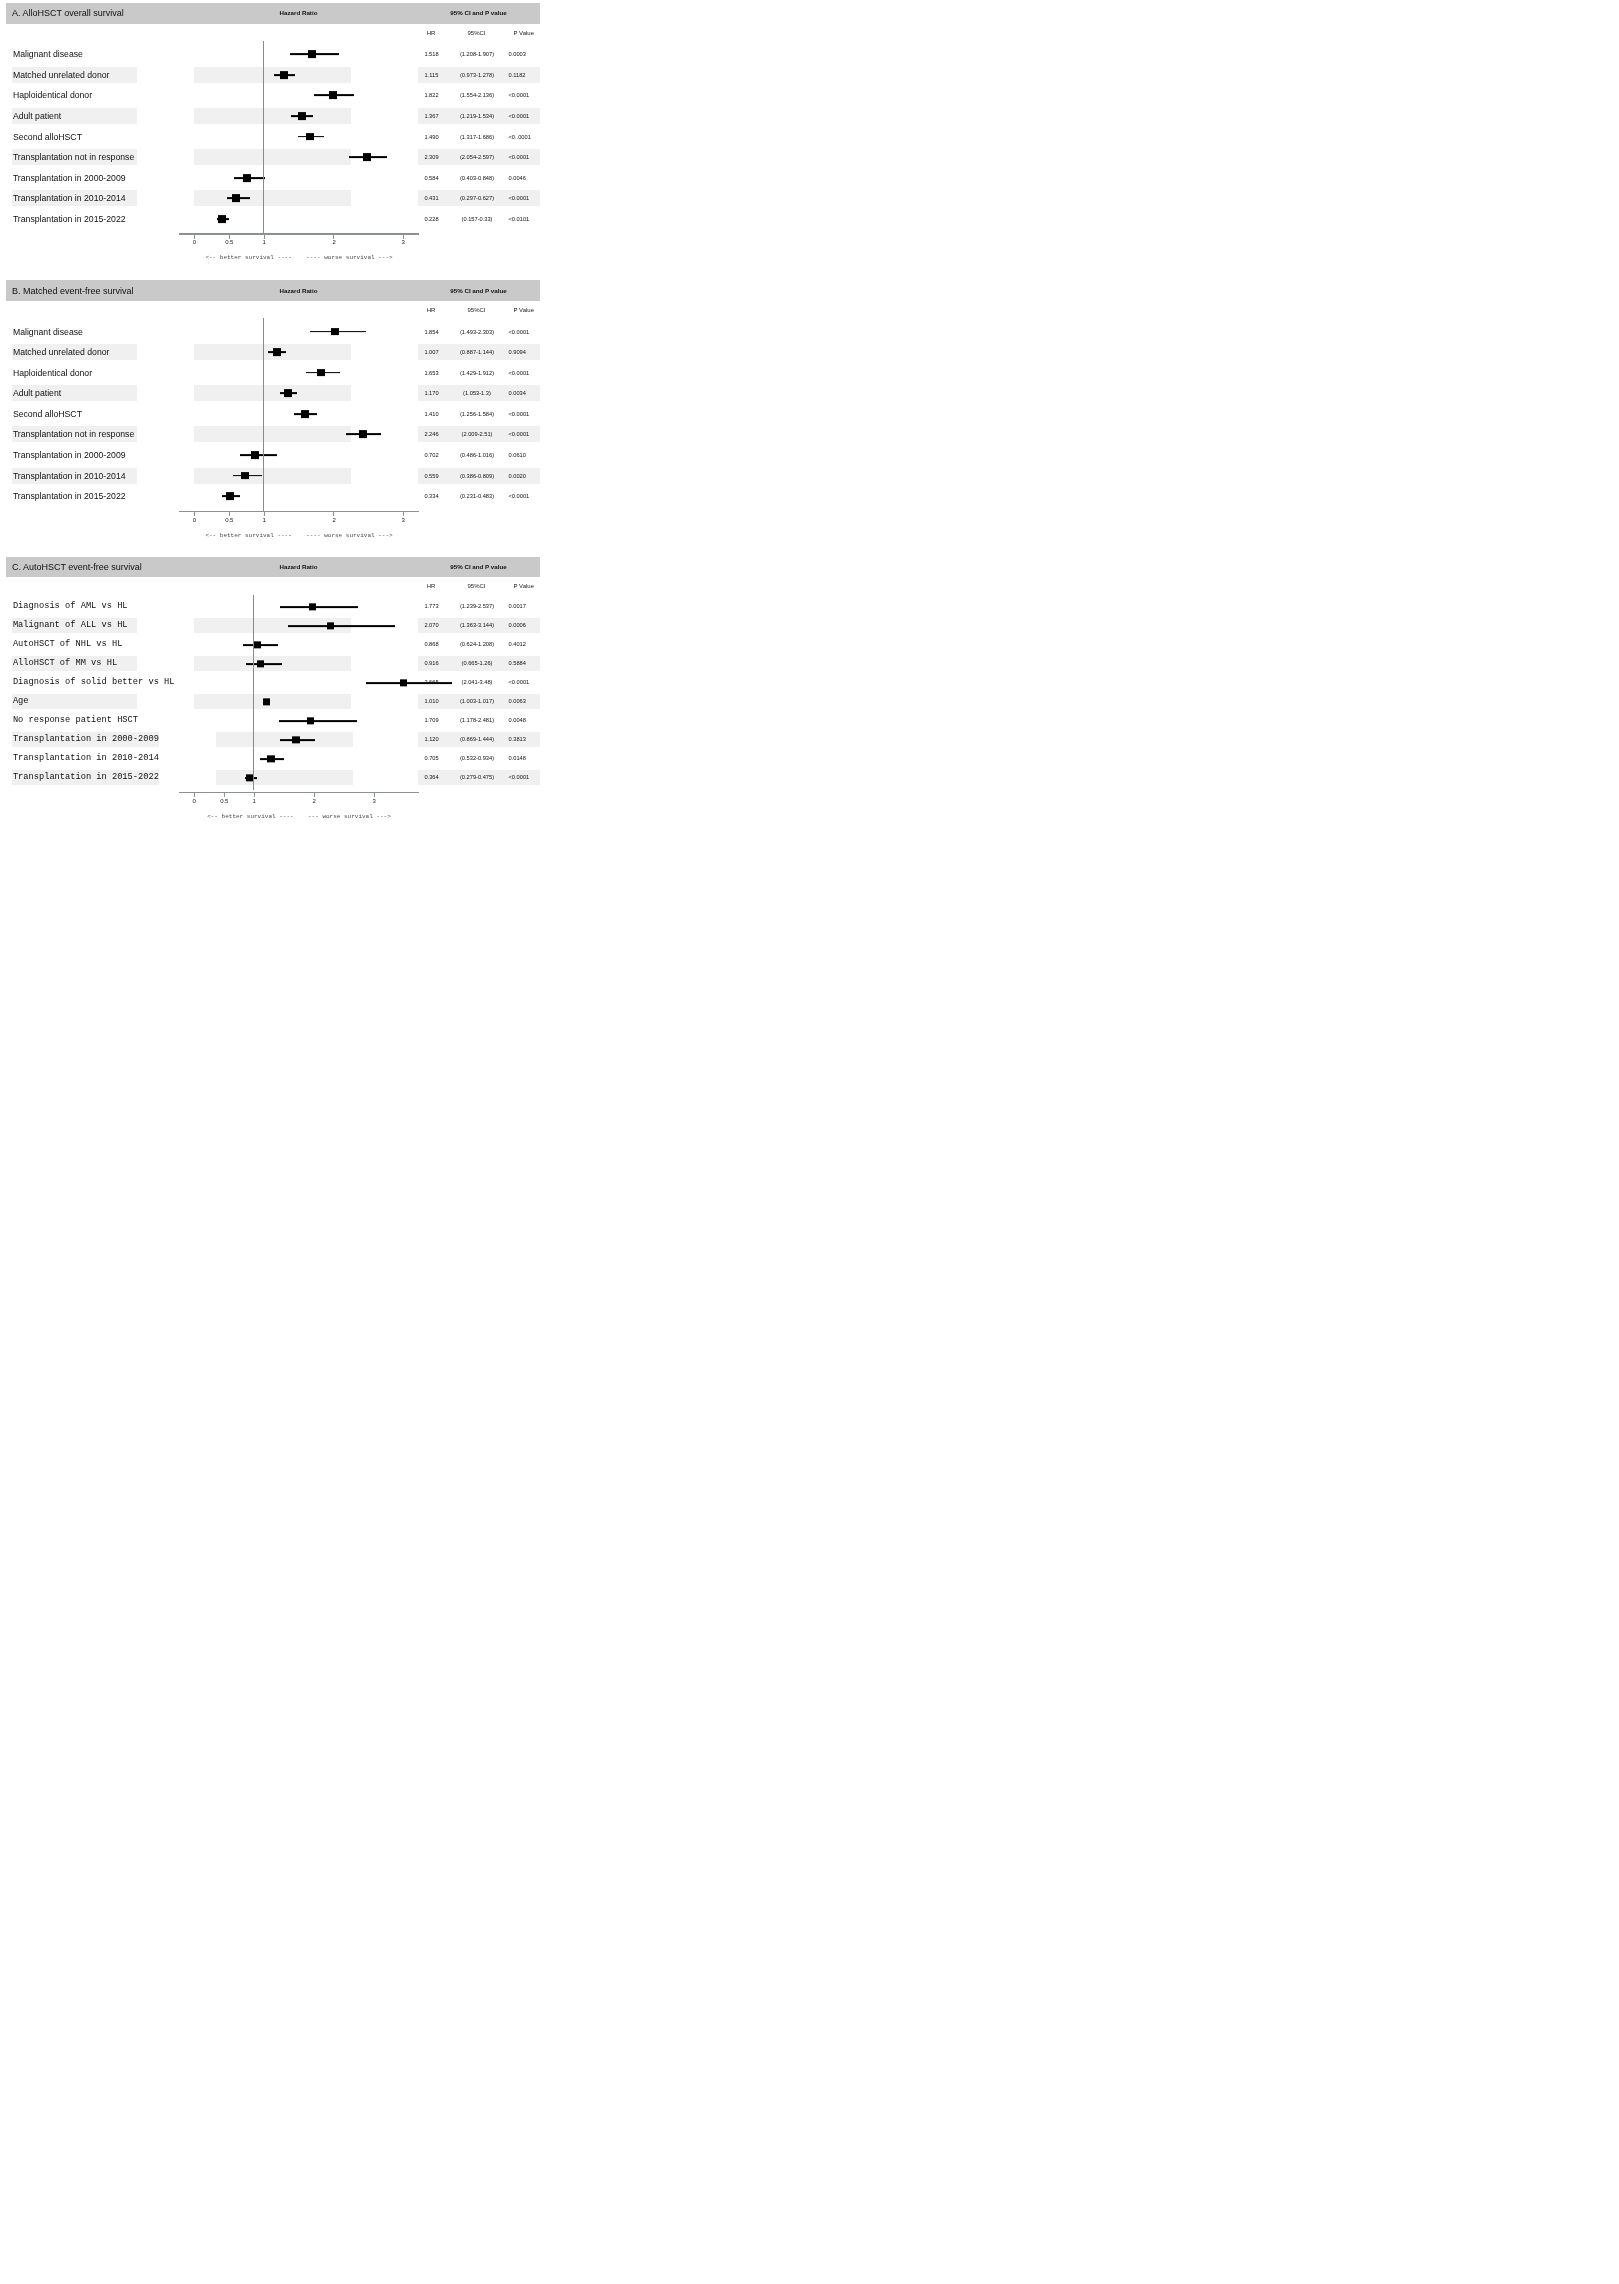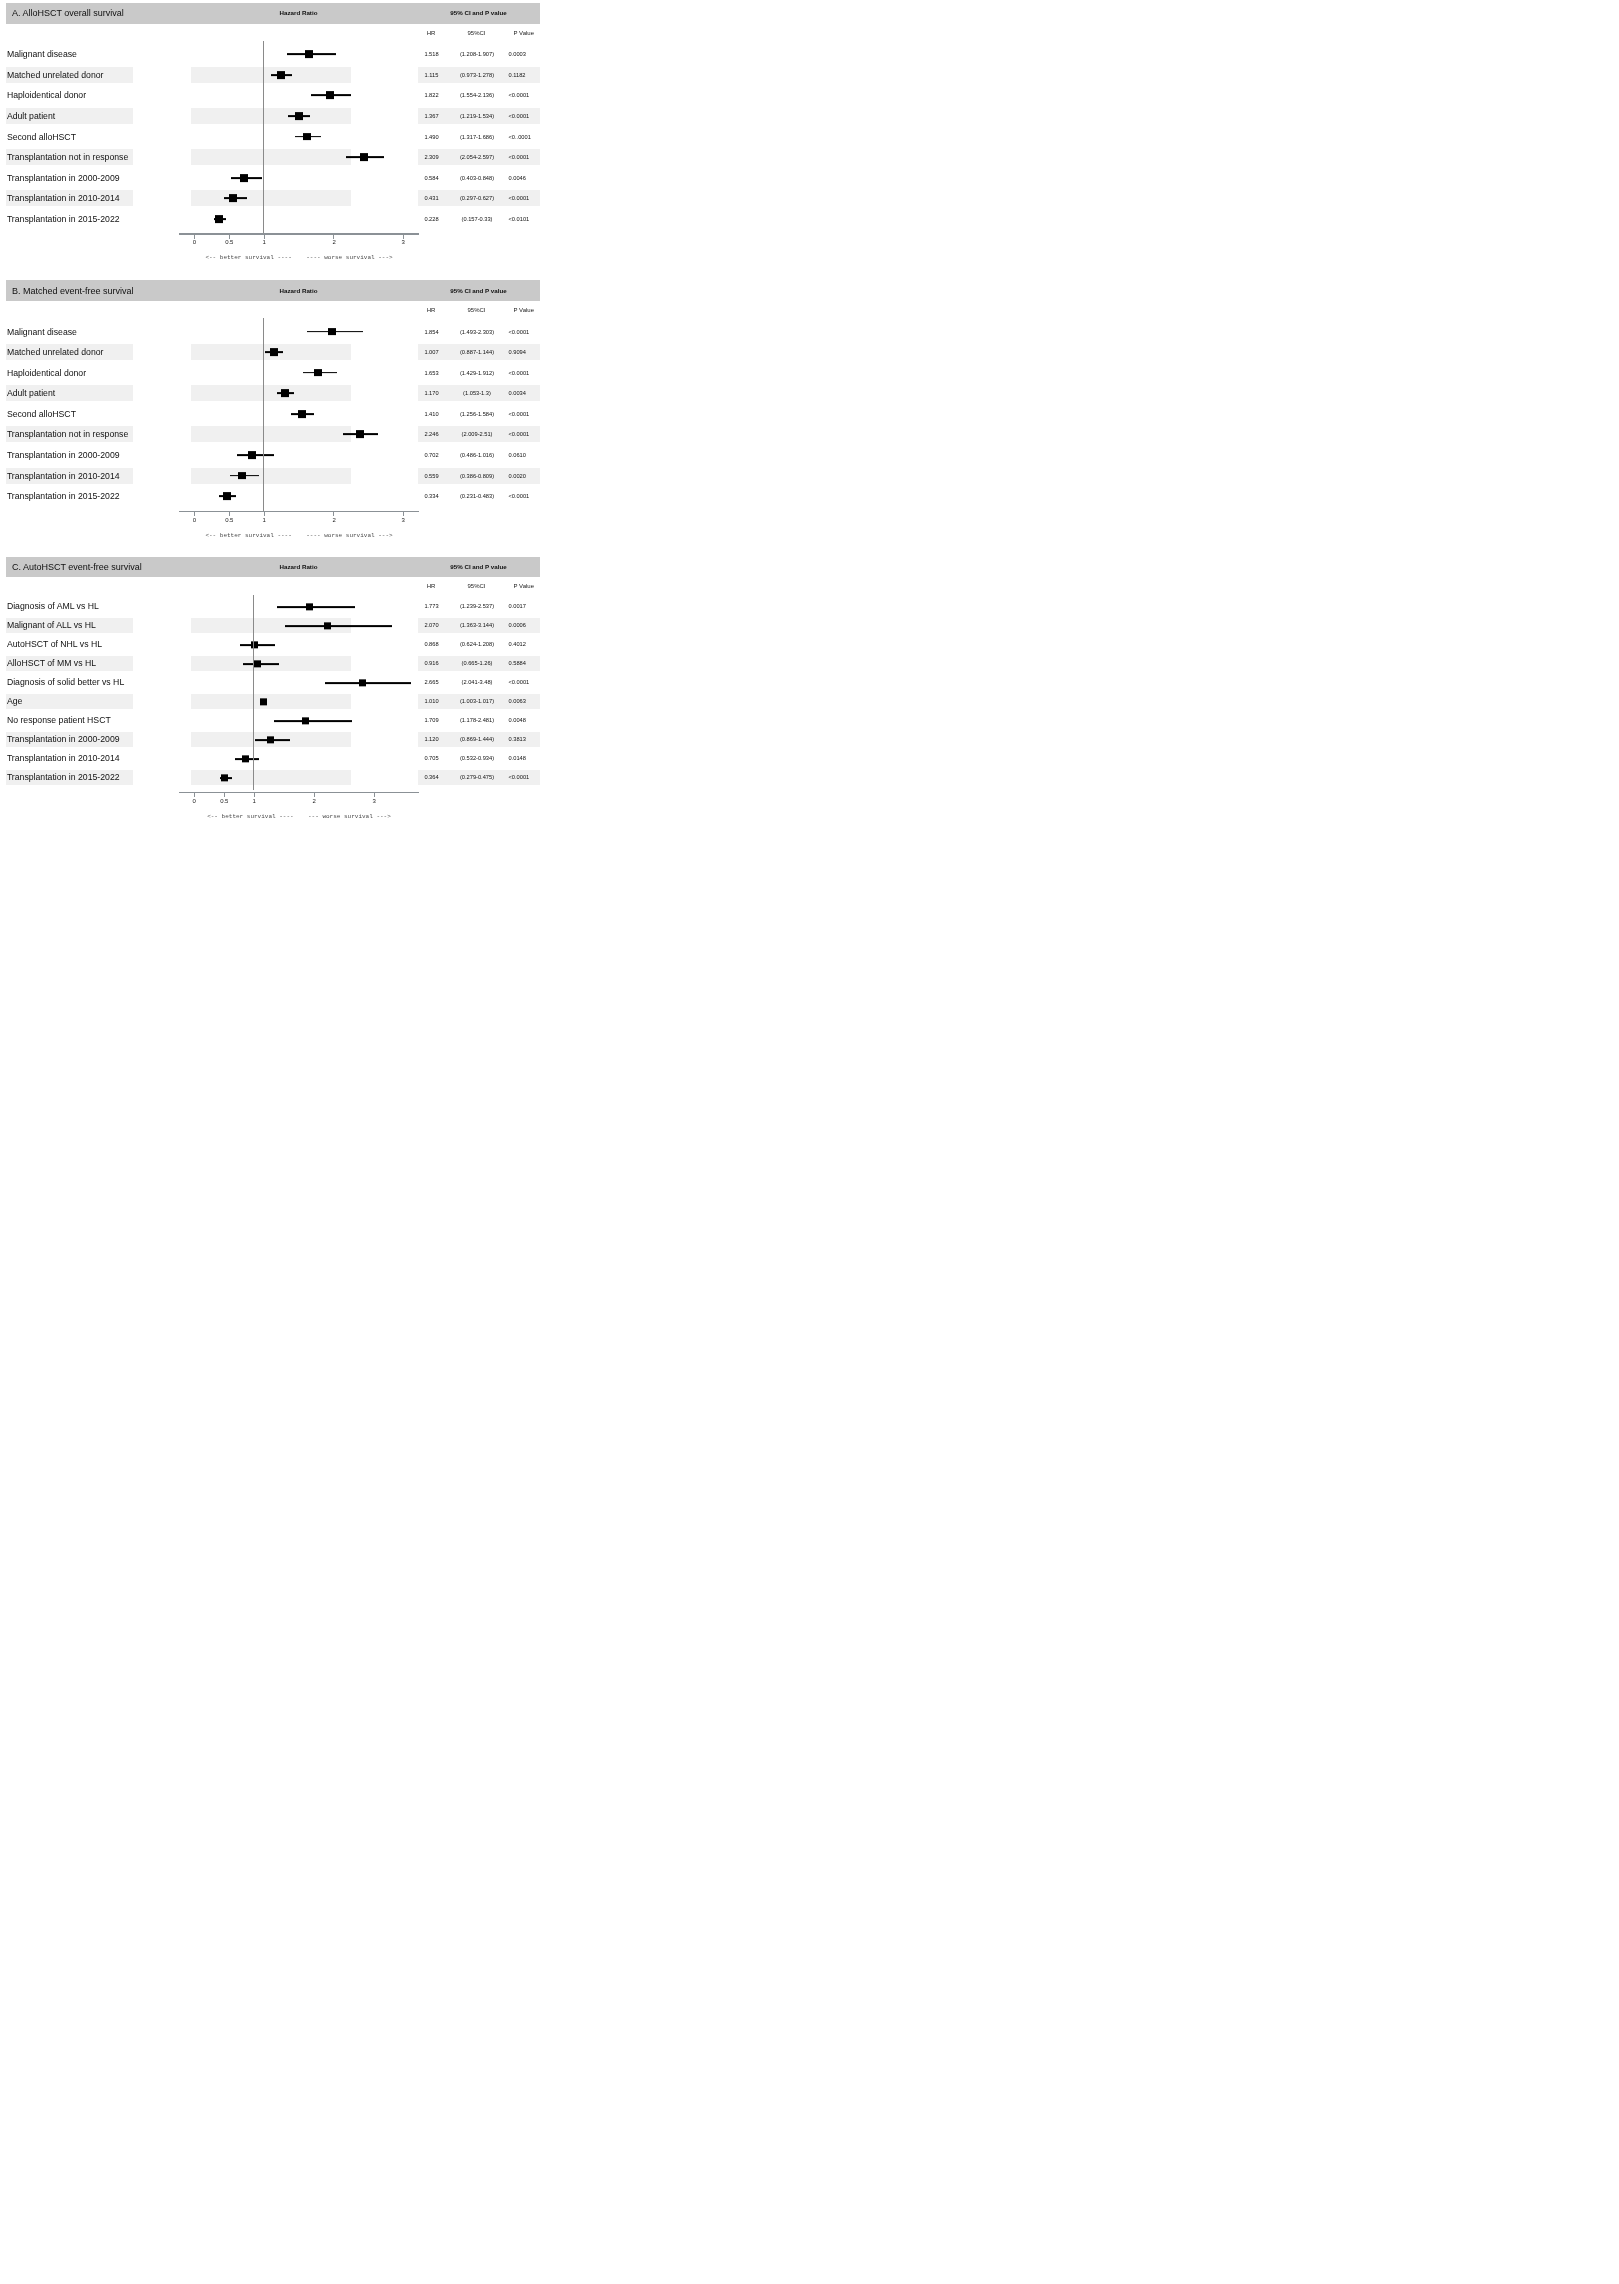--- a/index.html
+++ b/index.html
@@ -18,26 +18,26 @@
   .hdr-center{position:absolute;left:293px;top:45%;transform:translate(-50%,-50%);font-size:6.2px;font-weight:bold;color:#101010;white-space:nowrap;}
   .hdr-right{position:absolute;left:473px;top:45%;transform:translate(-50%,-50%);font-size:6.2px;font-weight:bold;color:#101010;white-space:nowrap;}
 
   .colheads{display:flex;margin-left:417px;width:123px;height:18px;align-items:center;}
   .colheads span{font-size:6px;color:#222;}
   .ch-hr{width:28px;text-align:center;}
   .ch-ci{width:63px;text-align:center;}
   .ch-p{width:31.5px;text-align:center;}
 
   .rows{margin-top:2.3px;}
-  .row{display:flex;height:20.6px;padding-left:6px;gap:28px;}
+  .row{display:flex;height:20.6px;padding-left:12px;gap:28px;}
   .panel-c .row{height:19px;}
   .cell{height:16px;margin:2.3px 0;}
   .panel-c .cell{height:15px;margin:1.8px 0;}
   .lab{width:174px;font-size:8.7px;line-height:16px;color:#101010;white-space:nowrap;padding-left:0.9px;}
-  .panel-c .lab{line-height:15px;}
+  .panel-c .lab{line-height:15px;font-family:Liberation Mono, monospace;}
   .gap1{width:2.3px;}
   .gap2{width:14.6px;}
   .plot{width:221px;position:relative;}
   .vals{width:123px;display:flex;}
   .vals span{font-size:5.7px;line-height:16px;color:#111;white-space:nowrap;}
   .panel-c .vals span{line-height:15px;}
   .v-hr{width:28px;text-align:center;}
   .v-ci{width:63px;text-align:center;}
   .v-p{width:31.5px;text-align:left;}
   .striped .lab,.striped .plot,.striped .vals{background:var(--stripe,#f0f0f0);}

